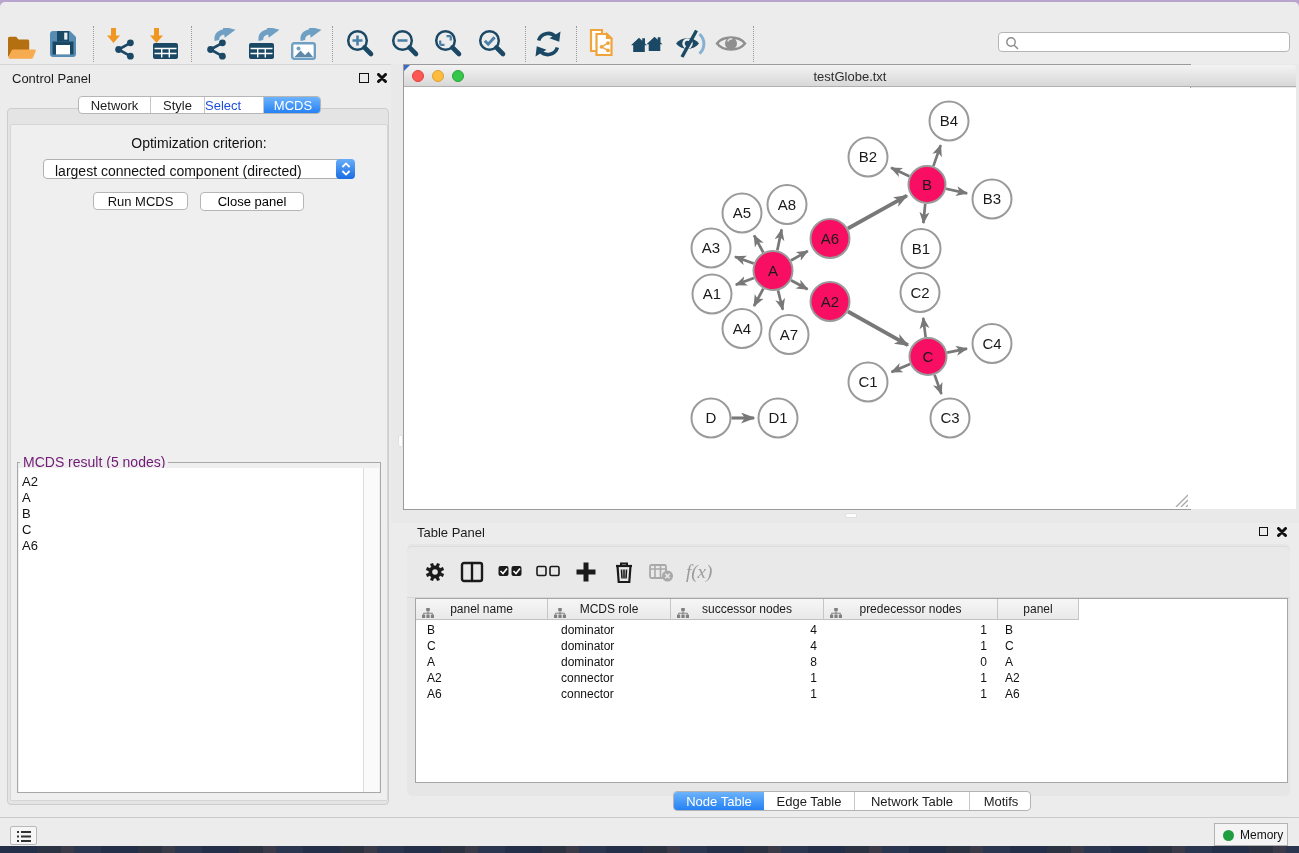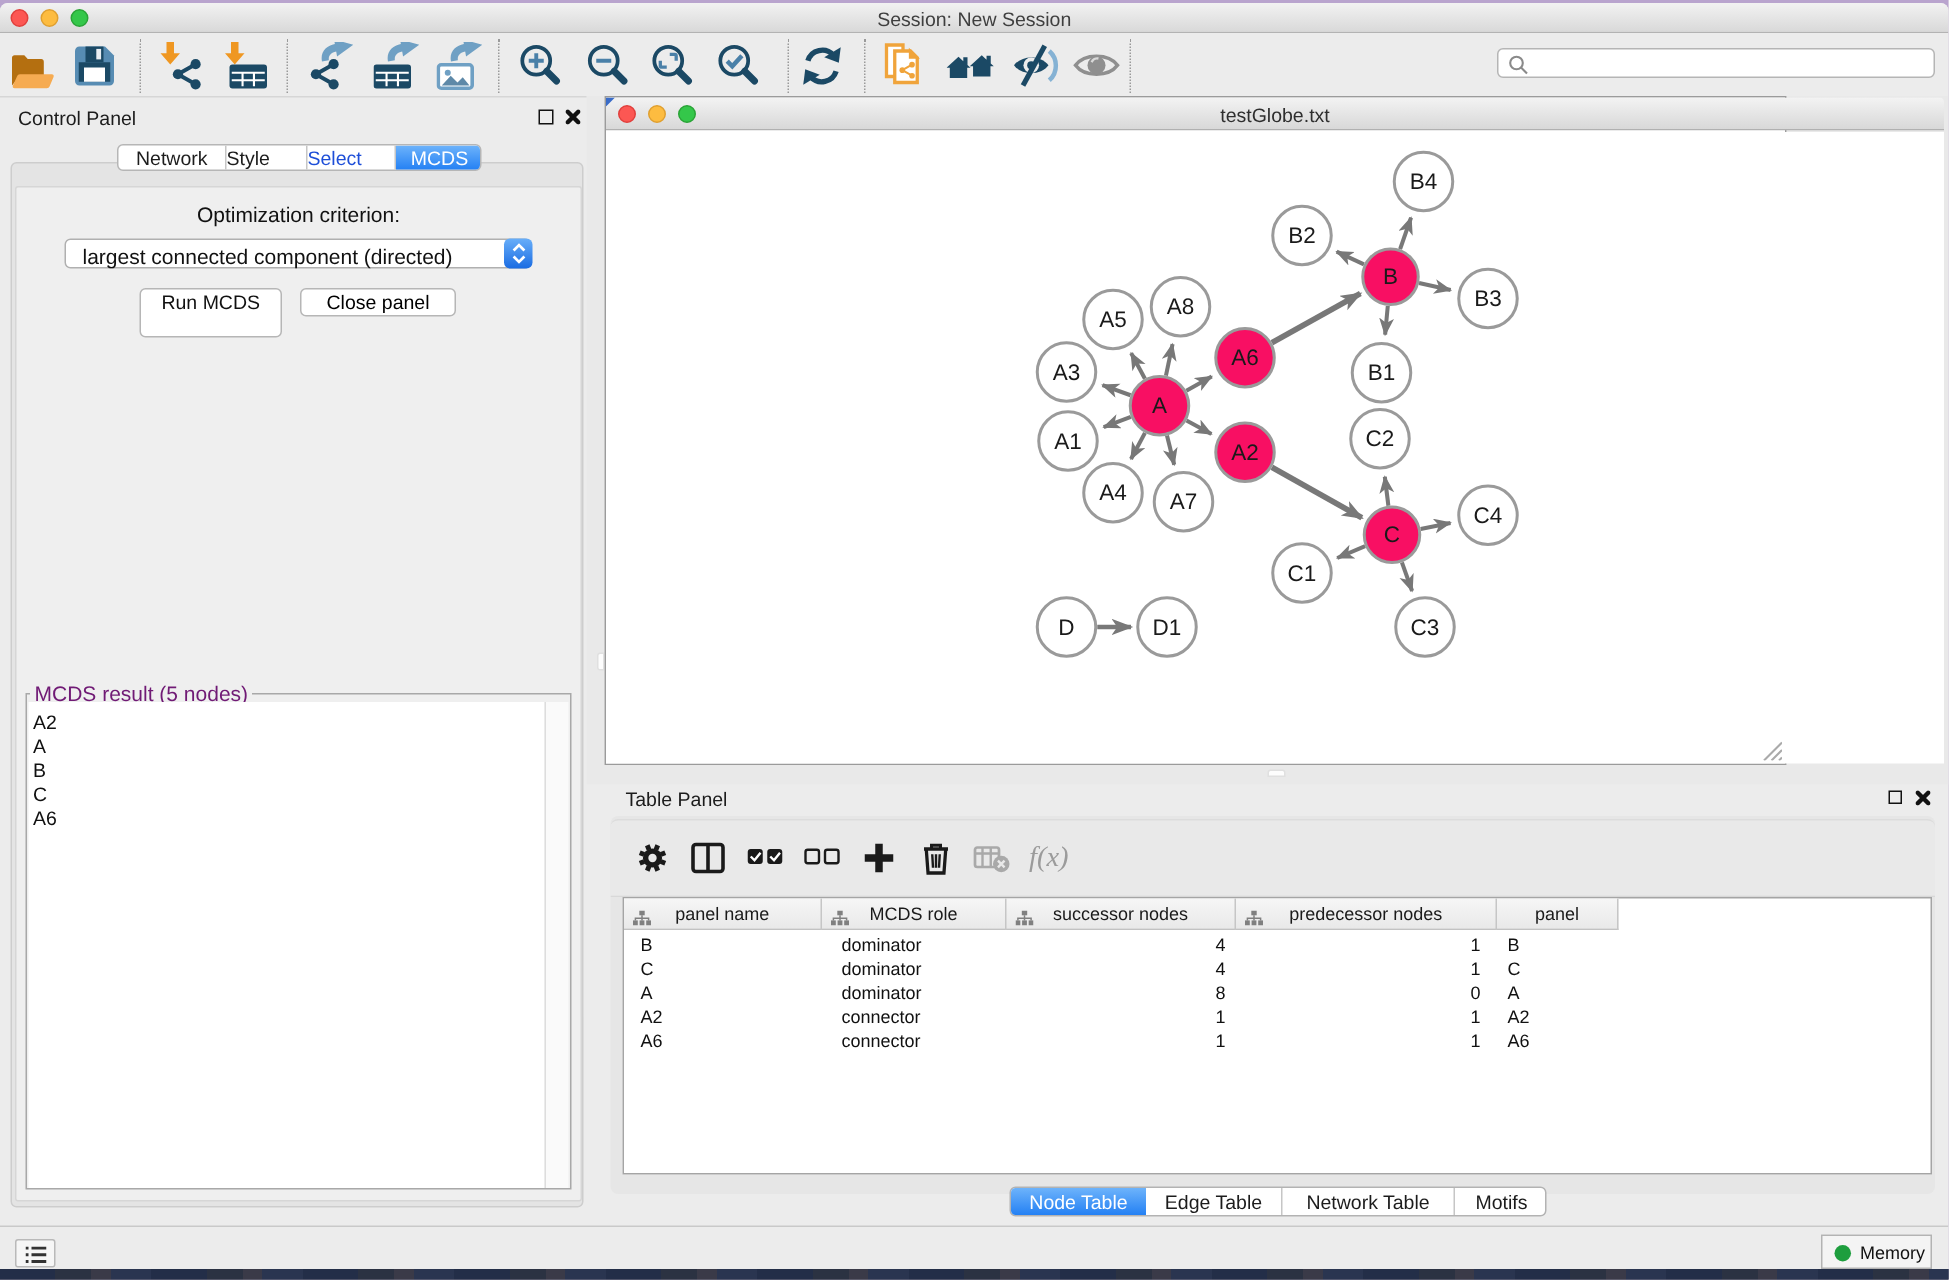--- a/index.html
+++ b/index.html
@@ -4,26 +4,20 @@
 *{margin:0;padding:0;box-sizing:border-box}
 html,body{width:1299px;height:853px;overflow:hidden;background:#ececec;
 font-family:"Liberation Sans",sans-serif;-webkit-font-smoothing:antialiased}
 .abs{position:absolute}
 </style></head>
 <body>
 <div class="abs" style="left:0;top:0;width:1299px;height:853px;background:#b9a4ce"></div>
 
 <div class="abs" style="left:0;top:2px;width:1299px;height:845px;background:#ececec;border-radius:5px 5px 0 0;overflow:hidden">
 
-  <div class="abs" style="left:0;top:0;width:1299px;height:20px;background:linear-gradient(#f2f2f2,#d9d9d9);border-bottom:1px solid #b3b3b3;border-radius:5px 5px 0 0">
-    <div class="abs" style="left:7px;top:4px;width:12px;height:12px;border-radius:50%;background:#fc5753;border:0.5px solid #e1403d"></div>
-    <div class="abs" style="left:27px;top:4px;width:12px;height:12px;border-radius:50%;background:#fdbc40;border:0.5px solid #e0a030"></div>
-    <div class="abs" style="left:47px;top:4px;width:12px;height:12px;border-radius:50%;background:#34c74a;border:0.5px solid #2aa437"></div>
-    <div class="abs" style="left:0;top:3px;width:1299px;text-align:center;font-size:13px;color:#3f3f3f">Session: New Session</div>
-  </div>
 <div class="abs" style="left:0;top:21px;width:1299px;height:42px;background:#ececec;border-bottom:1px solid #d6d6d6">
       <div class="abs" style="left:93px;top:3px;width:0;height:36px;border-left:1px dotted #9a9a9a"></div>
       <div class="abs" style="left:191px;top:3px;width:0;height:36px;border-left:1px dotted #9a9a9a"></div>
       <div class="abs" style="left:332px;top:3px;width:0;height:36px;border-left:1px dotted #9a9a9a"></div>
       <div class="abs" style="left:525px;top:3px;width:0;height:36px;border-left:1px dotted #9a9a9a"></div>
       <div class="abs" style="left:576px;top:3px;width:0;height:36px;border-left:1px dotted #9a9a9a"></div>
       <div class="abs" style="left:753px;top:3px;width:0;height:36px;border-left:1px dotted #9a9a9a"></div>
       <svg class="abs" style="left:5px;top:5px" width="32" height="32" viewBox="0 0 32 32">
         <path d="M3 10.5 c0-1 .7-1.7 1.7-1.7 h6.5 l2.3 2.6 h9 c1 0 1.7.7 1.7 1.7 v9 l-16 .5 -5.2 6.4 z" fill="#b46f10"></path>
 <path d="M8.3 21.5 h21.2 c1.1 0 1.6.8 1.2 1.8 l-2.6 6.2 c-.3.8-1 1.3-1.9 1.3 h-21.4 c-1.1 0-1.6-.8-1.2-1.8 l2.8-6.2 c.3-.8 1-1.3 1.9-1.3 z" fill="#f6ab51"></path>
@@ -157,35 +151,35 @@
     </div>
 <div class="abs" style="left:12px;top:69px;font-size:13px;color:#1c1c1c">Control Panel</div>
     <div class="abs" style="left:359px;top:71px;width:10px;height:10px;border:1.5px solid #111"></div>
     <svg class="abs" style="left:377px;top:71px" width="10" height="10" viewBox="0 0 10 10">
       <path d="M1.5 1.5 L8.5 8.5 M8.5 1.5 L1.5 8.5" stroke="#111" stroke-width="3" stroke-linecap="round"></path>
     </svg>
     <div class="abs" style="left:7px;top:106px;width:382px;height:697px;background:#e4e4e4;border:1px solid #cdcdcd;border-radius:4px"></div>
     <div class="abs" style="left:10px;top:122px;width:378px;height:677px;background:#efefef;border:1px solid #d6d6d6;border-radius:2px"></div>
     <div class="abs" style="left:78px;top:94px;width:243px;height:18px;background:#fff;border:1px solid #b6b6b6;border-radius:4px;overflow:hidden">
       <div class="abs" style="left:0;top:0;width:72px;height:18px;border-right:1px solid #c6c6c6;text-align:center;font-size:13px;color:#1c1c1c;line-height:17px">Network</div>
-      <div class="abs" style="left:72px;top:0;width:54px;height:18px;border-right:1px solid #c6c6c6;font-size:13px;color:#1c1c1c;line-height:17px">Style</div>
+      <div class="abs" style="left:72px;top:0;width:54px;height:18px;border-right:1px solid #c6c6c6;text-align:center;font-size:13px;color:#1c1c1c;line-height:17px">Style</div>
       <div class="abs" style="left:126px;top:0;width:59px;height:18px;border-right:1px solid #c6c6c6;text-align:left;font-size:13px;color:#1d4ed8;line-height:17px">Select</div>
       <div class="abs" style="left:185px;top:0;width:58px;height:18px;background:linear-gradient(#6db3fb,#1c7bf3);text-align:center;font-size:13px;color:#fff;line-height:17px">MCDS</div>
     </div>
     <div class="abs" style="left:43px;top:157px;width:311px;height:20px;background:#fff;border:1px solid #b0b0b0;border-radius:4px">
       <div class="abs" style="left:11px;top:3px;font-size:14px;color:#111">largest connected component (directed)</div>
       <div class="abs" style="left:292px;top:-1px;width:19px;height:20px;background:linear-gradient(#68aef9,#1a6ce2);border-radius:4px">
         <svg class="abs" style="left:3.5px;top:3px" width="12" height="14" viewBox="0 0 12 14">
           <path d="M2.4 5 L6 1.4 L9.6 5" stroke="#fff" stroke-width="1.8" fill="none"></path>
           <path d="M2.4 9 L6 12.6 L9.6 9" stroke="#fff" stroke-width="1.8" fill="none"></path>
         </svg>
       </div>
     </div>
     <div class="abs" style="left:10px;top:133px;width:378px;text-align:center;font-size:14px;color:#111">Optimization criterion:</div>
-    <div class="abs" style="left:93px;top:190px;width:95px;height:33px;background:#fff;border:1px solid #b6b6b6;border-radius:4px;text-align:center;font-size:13px;color:#111;line-height:18px">Run MCDS</div>
+    <div class="abs" style="left:93px;top:190px;width:95px;height:18px;background:#fff;border:1px solid #b6b6b6;border-radius:4px;text-align:center;font-size:13px;color:#111;line-height:18px">Run MCDS</div>
     <div class="abs" style="left:200px;top:190px;width:104px;height:19px;background:#fff;border:1px solid #b6b6b6;border-radius:4px;text-align:center;font-size:13px;color:#000000;line-height:18px">Close panel</div>
     <div class="abs" style="left:17px;top:460px;width:364px;height:331px;border:1px solid #a8a8a8">
       <div class="abs" style="left:2px;top:-9px;background:#efefef;padding:0 3px;font-size:14px;color:#701a75">MCDS result (5 nodes)</div>
       <div class="abs" style="left:1px;top:5px;width:344px;height:324px;background:#fff"></div>
       <div class="abs" style="left:345px;top:5px;width:16px;height:324px;background:#fafafa;border-left:1px solid #ddd"></div>
       <div class="abs" style="left:4px;top:11px;font-size:13px;color:#111;line-height:16px">A2<br>A<br>B<br>C<br>A6</div>
     </div>
 <div class="abs" style="left:391px;top:62px;width:908px;height:459px;background:#e9e9e9"></div>
     <div class="abs" style="left:398px;top:433px;width:5px;height:12px;background:#fdfdfd;border:1px solid #e0e0e0;border-radius:2px 0 0 2px"></div>
     <div class="abs" style="left:845px;top:511px;width:12px;height:5px;background:#fdfdfd;border:1px solid #e0e0e0;border-radius:2px 2px 0 0"></div>

